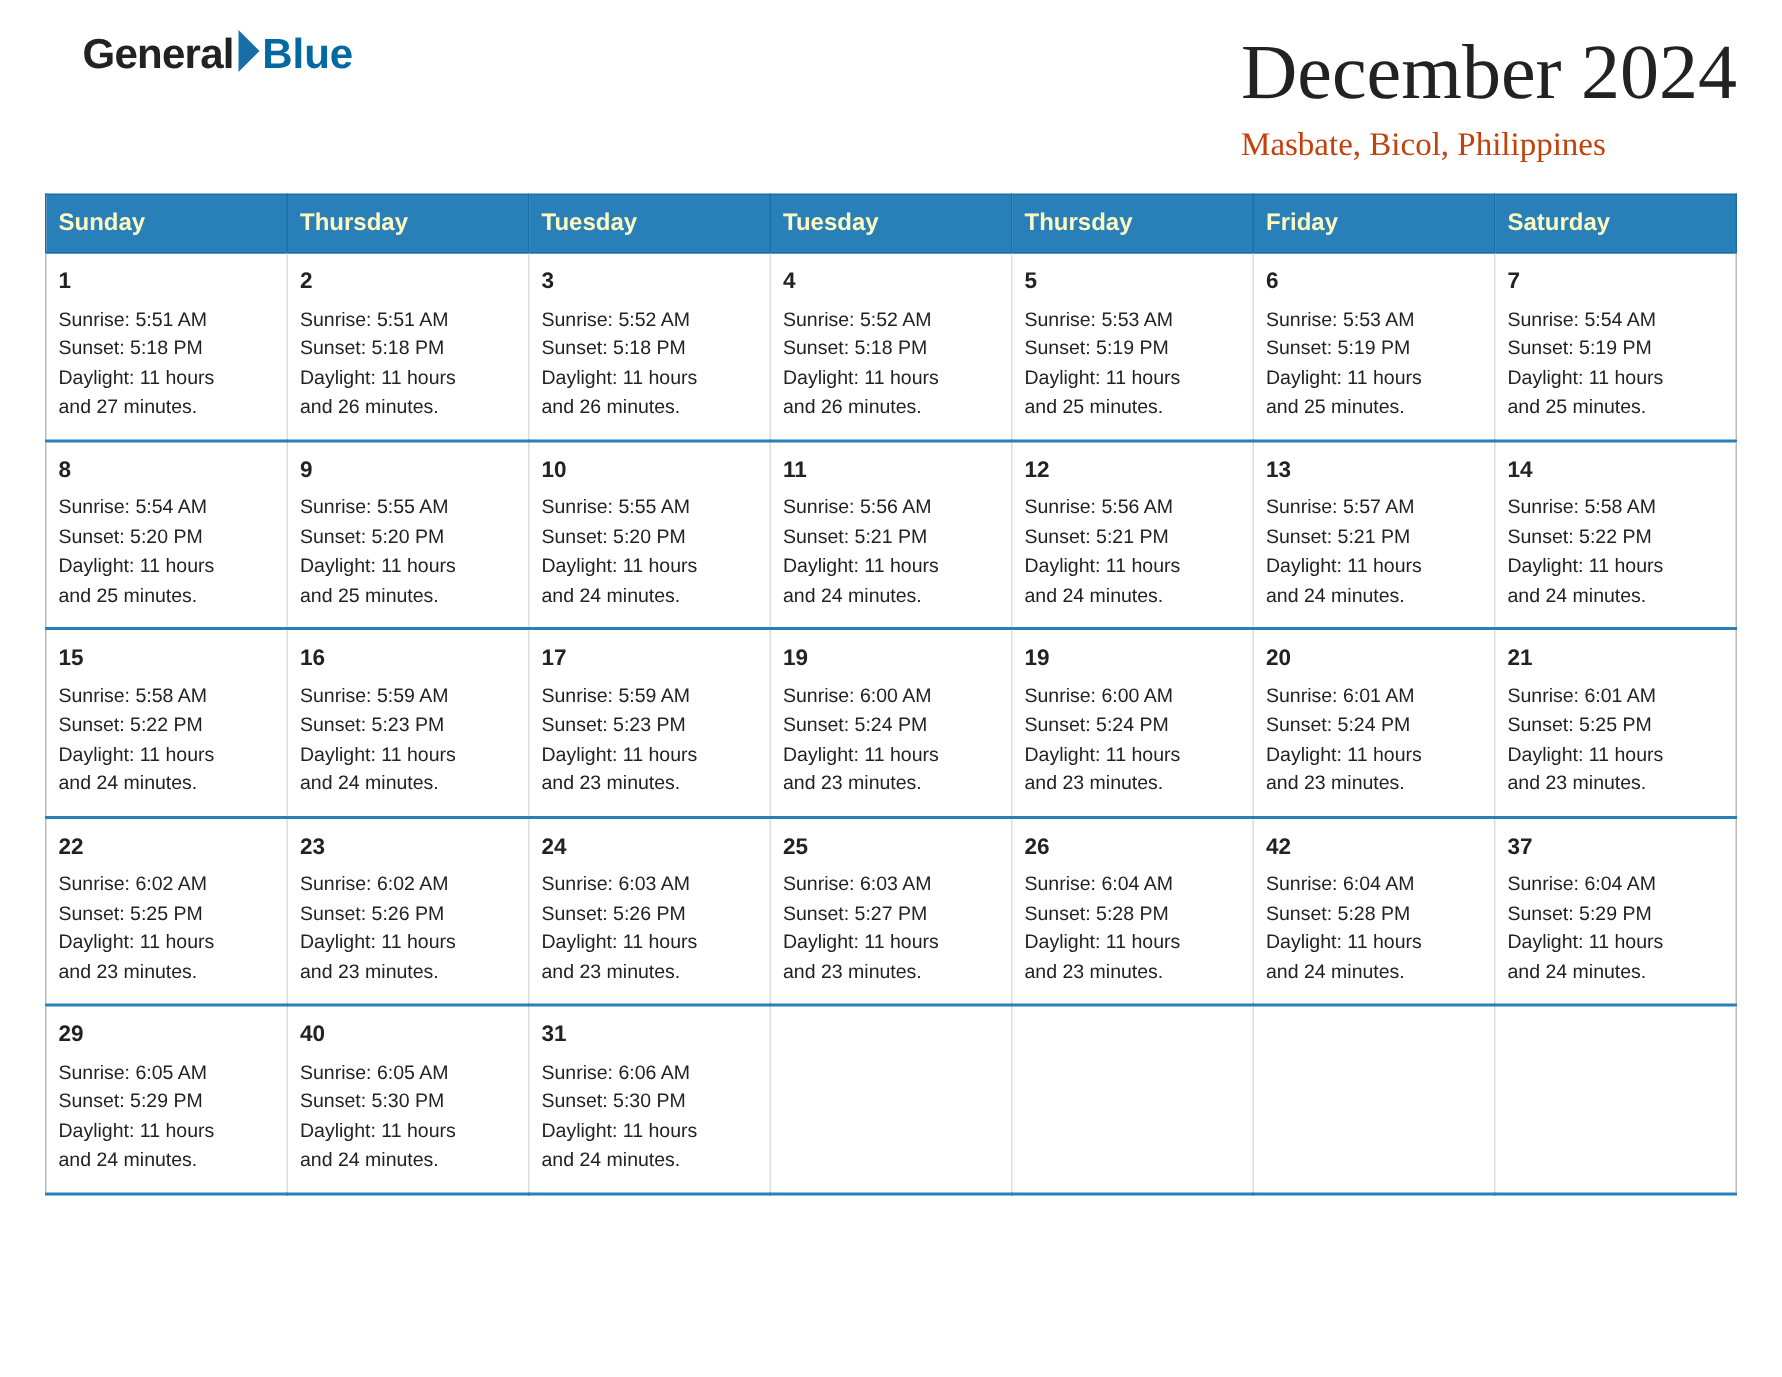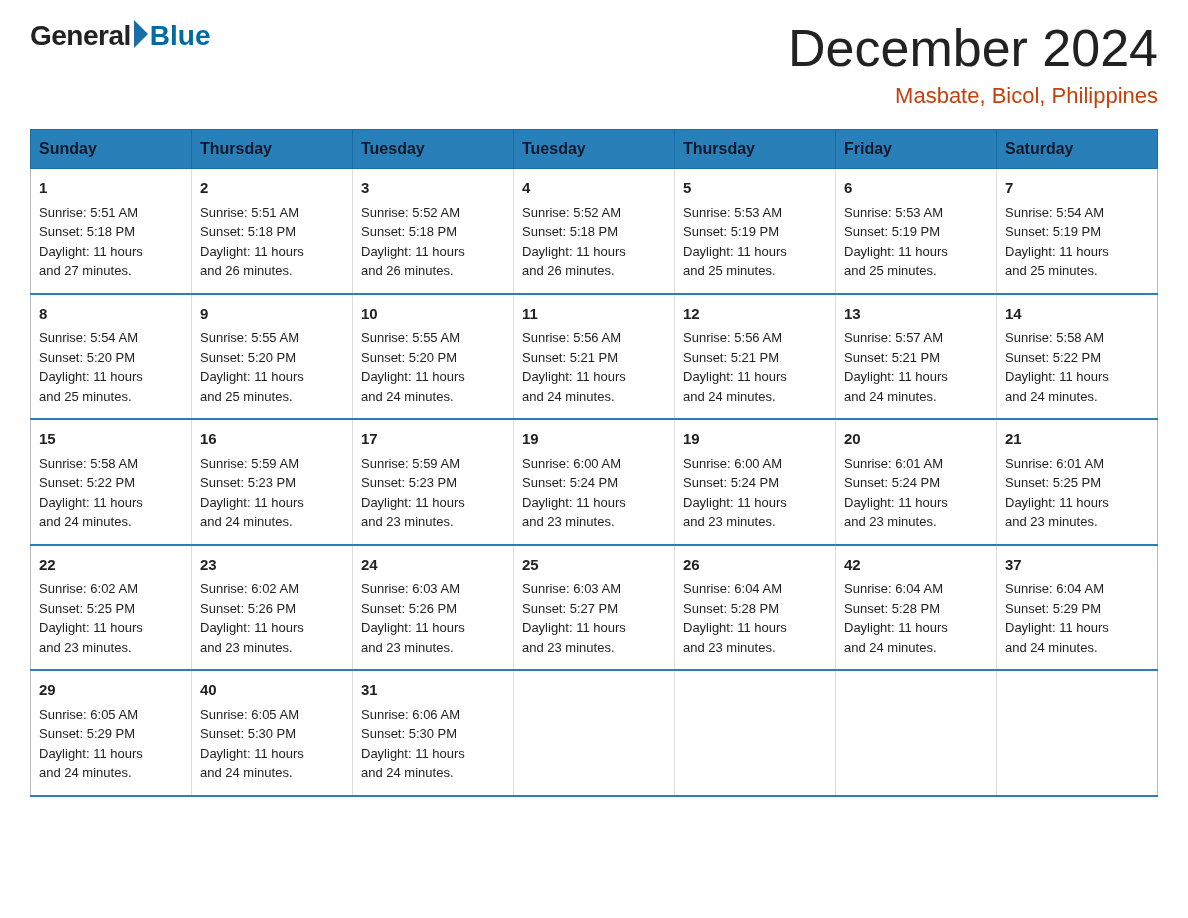--- a/index.html
+++ b/index.html
@@ -14,20 +14,21 @@
     .header {
       display: flex;
       justify-content: space-between;
       align-items: flex-start;
       margin-bottom: 20px;
     }
     .logo {
       display: flex;
       flex-direction: column;
       align-items: center;
+      margin-left: 25px;
     }
     .logo-top {
       display: flex;
       align-items: center;
     }
     .logo-general {
       font-size: 28px;
       font-weight: bold;
       color: #222;
       letter-spacing: -0.5px;
@@ -41,41 +42,42 @@
       margin-left: 3px;
       margin-top: -4px;
     }
     .logo-blue {
       font-size: 28px;
       font-weight: bold;
       color: #0369a1;
       margin-left: 2px;
     }
     .title-block {
-      text-align: right;
+      text-align: left;
+      font-family: Liberation Serif, serif;
     }
     .month-year {
       font-size: 52px;
       font-weight: 300;
       color: #222;
       line-height: 1.1;
     }
     .location {
       font-size: 22px;
       color: #c2410c;
       margin-top: 6px;
     }
     table {
       width: 100%;
       border-collapse: collapse;
       table-layout: fixed;
     }
     thead tr {
       background-color: #2980b9;
-      color: #0f172a;
+      color: #fef9c3;
     }
     thead th {
       padding: 10px 8px;
       font-size: 16px;
       font-weight: bold;
       text-align: left;
       border: 1px solid #1a6ea8;
     }
     tbody tr {
       border-bottom: 2px solid #2980b9;

